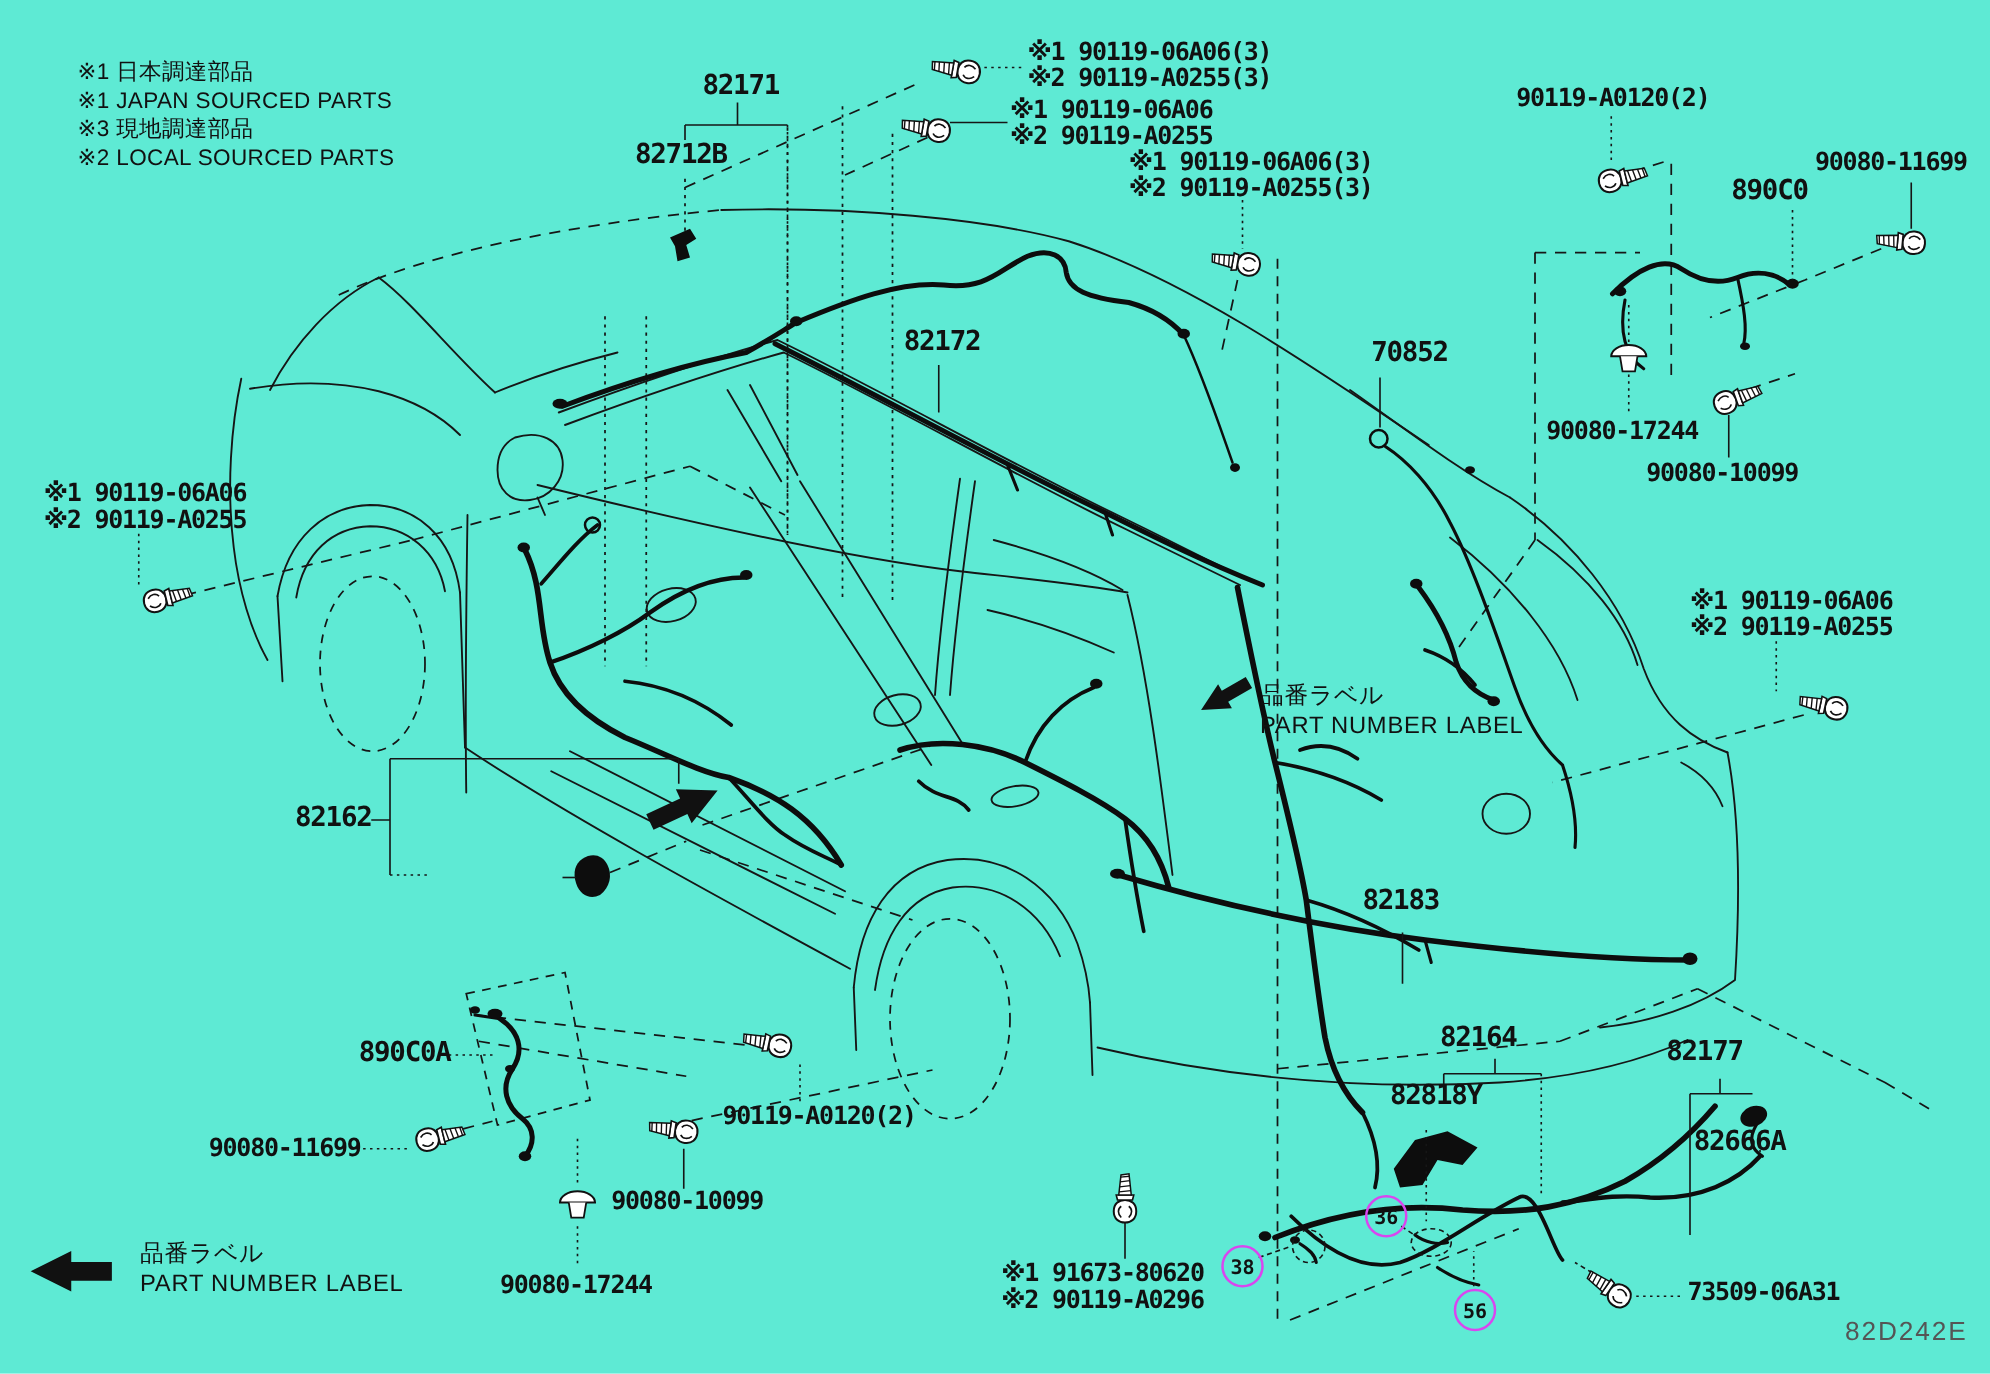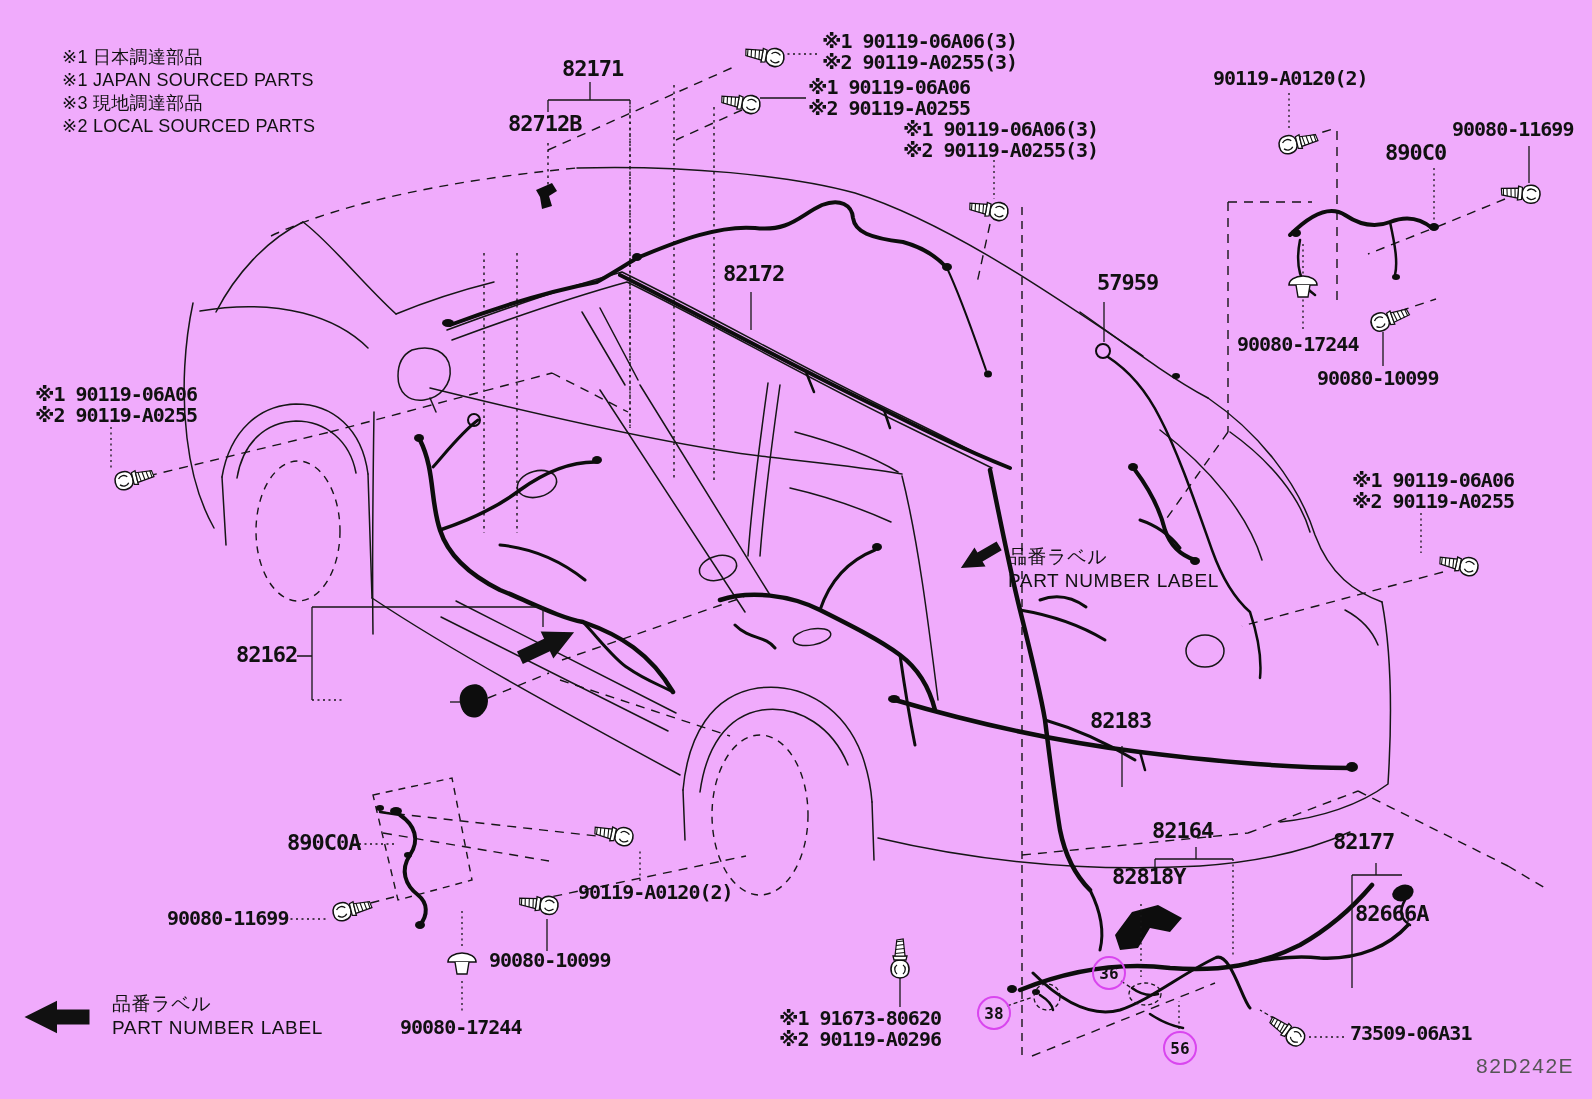--- a/index.html
+++ b/index.html
@@ -1,18 +1,18 @@
 <!DOCTYPE html>
 <html><head>
 <meta charset="utf-8">
 <style>
   html,body{margin:0;padding:0;background:#fff}
   body{width:1592px;height:1099px;position:relative;color:#111;
        font-family:"DejaVu Sans Mono","DejaVu Sans",monospace}
-  #canvas{position:absolute;left:0;top:0;width:1592px;height:1099px;overflow:hidden;background:#f0abfc}
+  #canvas{position:absolute;left:0;top:0;width:1592px;height:1099px;overflow:hidden;background:#5eead4}
   #art{position:absolute;left:0;top:0}
   .lbl{position:absolute;white-space:nowrap}
   .pn{font:700 20px/21px "DejaVu Sans Mono","DejaVu Sans",monospace;letter-spacing:-1px}
   .pnlg{font:700 22px/23px "DejaVu Sans Mono","DejaVu Sans",monospace;letter-spacing:-1px}
   .sans{font:400 19px/24px "Liberation Sans","DejaVu Sans",sans-serif;letter-spacing:.6px}
   .legend{font:500 18px/23px "Liberation Sans","DejaVu Sans",sans-serif;letter-spacing:.3px}
   .mono3{font:700 21px/26px "DejaVu Sans Mono","DejaVu Sans",monospace;letter-spacing:-1px}
   .code{font:400 21px/22px "Liberation Sans","DejaVu Sans",sans-serif;color:#555;letter-spacing:1.5px}
   .callout{position:absolute;width:30px;height:30px;border:2px solid #d946ef;border-radius:50%;
            display:flex;align-items:center;justify-content:center;
@@ -269,21 +269,21 @@
   </div>
   <div class="lbl pn" style="left:903px;top:119px">
     <div>※1 90119-06A06(3)</div>
     <div>※2 90119-A0255(3)</div>
   </div>
 
   <div class="lbl pn" style="left:1213px;top:68px">90119-A0120(2)</div>
   <div class="lbl pn" style="left:1452px;top:119px">90080-11699</div>
   <div class="lbl pnlg" style="left:1385px;top:141px">890C0</div>
   <div class="lbl pnlg" style="left:723px;top:262px">82172</div>
-  <div class="lbl pnlg" style="left:1097px;top:271px">57959</div>
+  <div class="lbl pnlg" style="left:1097px;top:271px">70852</div>
   <div class="lbl pn" style="left:1237px;top:334px">90080-17244</div>
   <div class="lbl pn" style="left:1317px;top:368px">90080-10099</div>
 
   <div class="lbl pn" style="left:35px;top:384px">
     <div>※1 90119-06A06</div>
     <div>※2 90119-A0255</div>
   </div>
   <div class="lbl pn" style="left:1352px;top:470px">
     <div>※1 90119-06A06</div>
     <div>※2 90119-A0255</div>
@@ -301,21 +301,21 @@
   <div class="lbl pn" style="left:167px;top:908px">90080-11699</div>
   <div class="lbl pn" style="left:578px;top:882px">90119-A0120(2)</div>
   <div class="lbl pn" style="left:489px;top:950px">90080-10099</div>
   <div class="lbl pn" style="left:400px;top:1017px">90080-17244</div>
 
   <div class="lbl pnlg" style="left:1152px;top:819px">82164</div>
   <div class="lbl pnlg" style="left:1112px;top:865px">82818Y</div>
   <div class="lbl pnlg" style="left:1333px;top:830px">82177</div>
   <div class="lbl pnlg" style="left:1355px;top:902px">82666A</div>
 
-  <div class="lbl pn" style="left:779px;top:1008px">
+  <div class="lbl pn" style="left:801px;top:1008px">
     <div>※1 91673-80620</div>
     <div>※2 90119-A0296</div>
   </div>
   <div class="lbl pn" style="left:1350px;top:1023px">73509-06A31</div>
 
   <div class="lbl sans" style="left:112px;top:992px">
     <div>品番ラベル</div>
     <div>PART NUMBER LABEL</div>
   </div>
 

